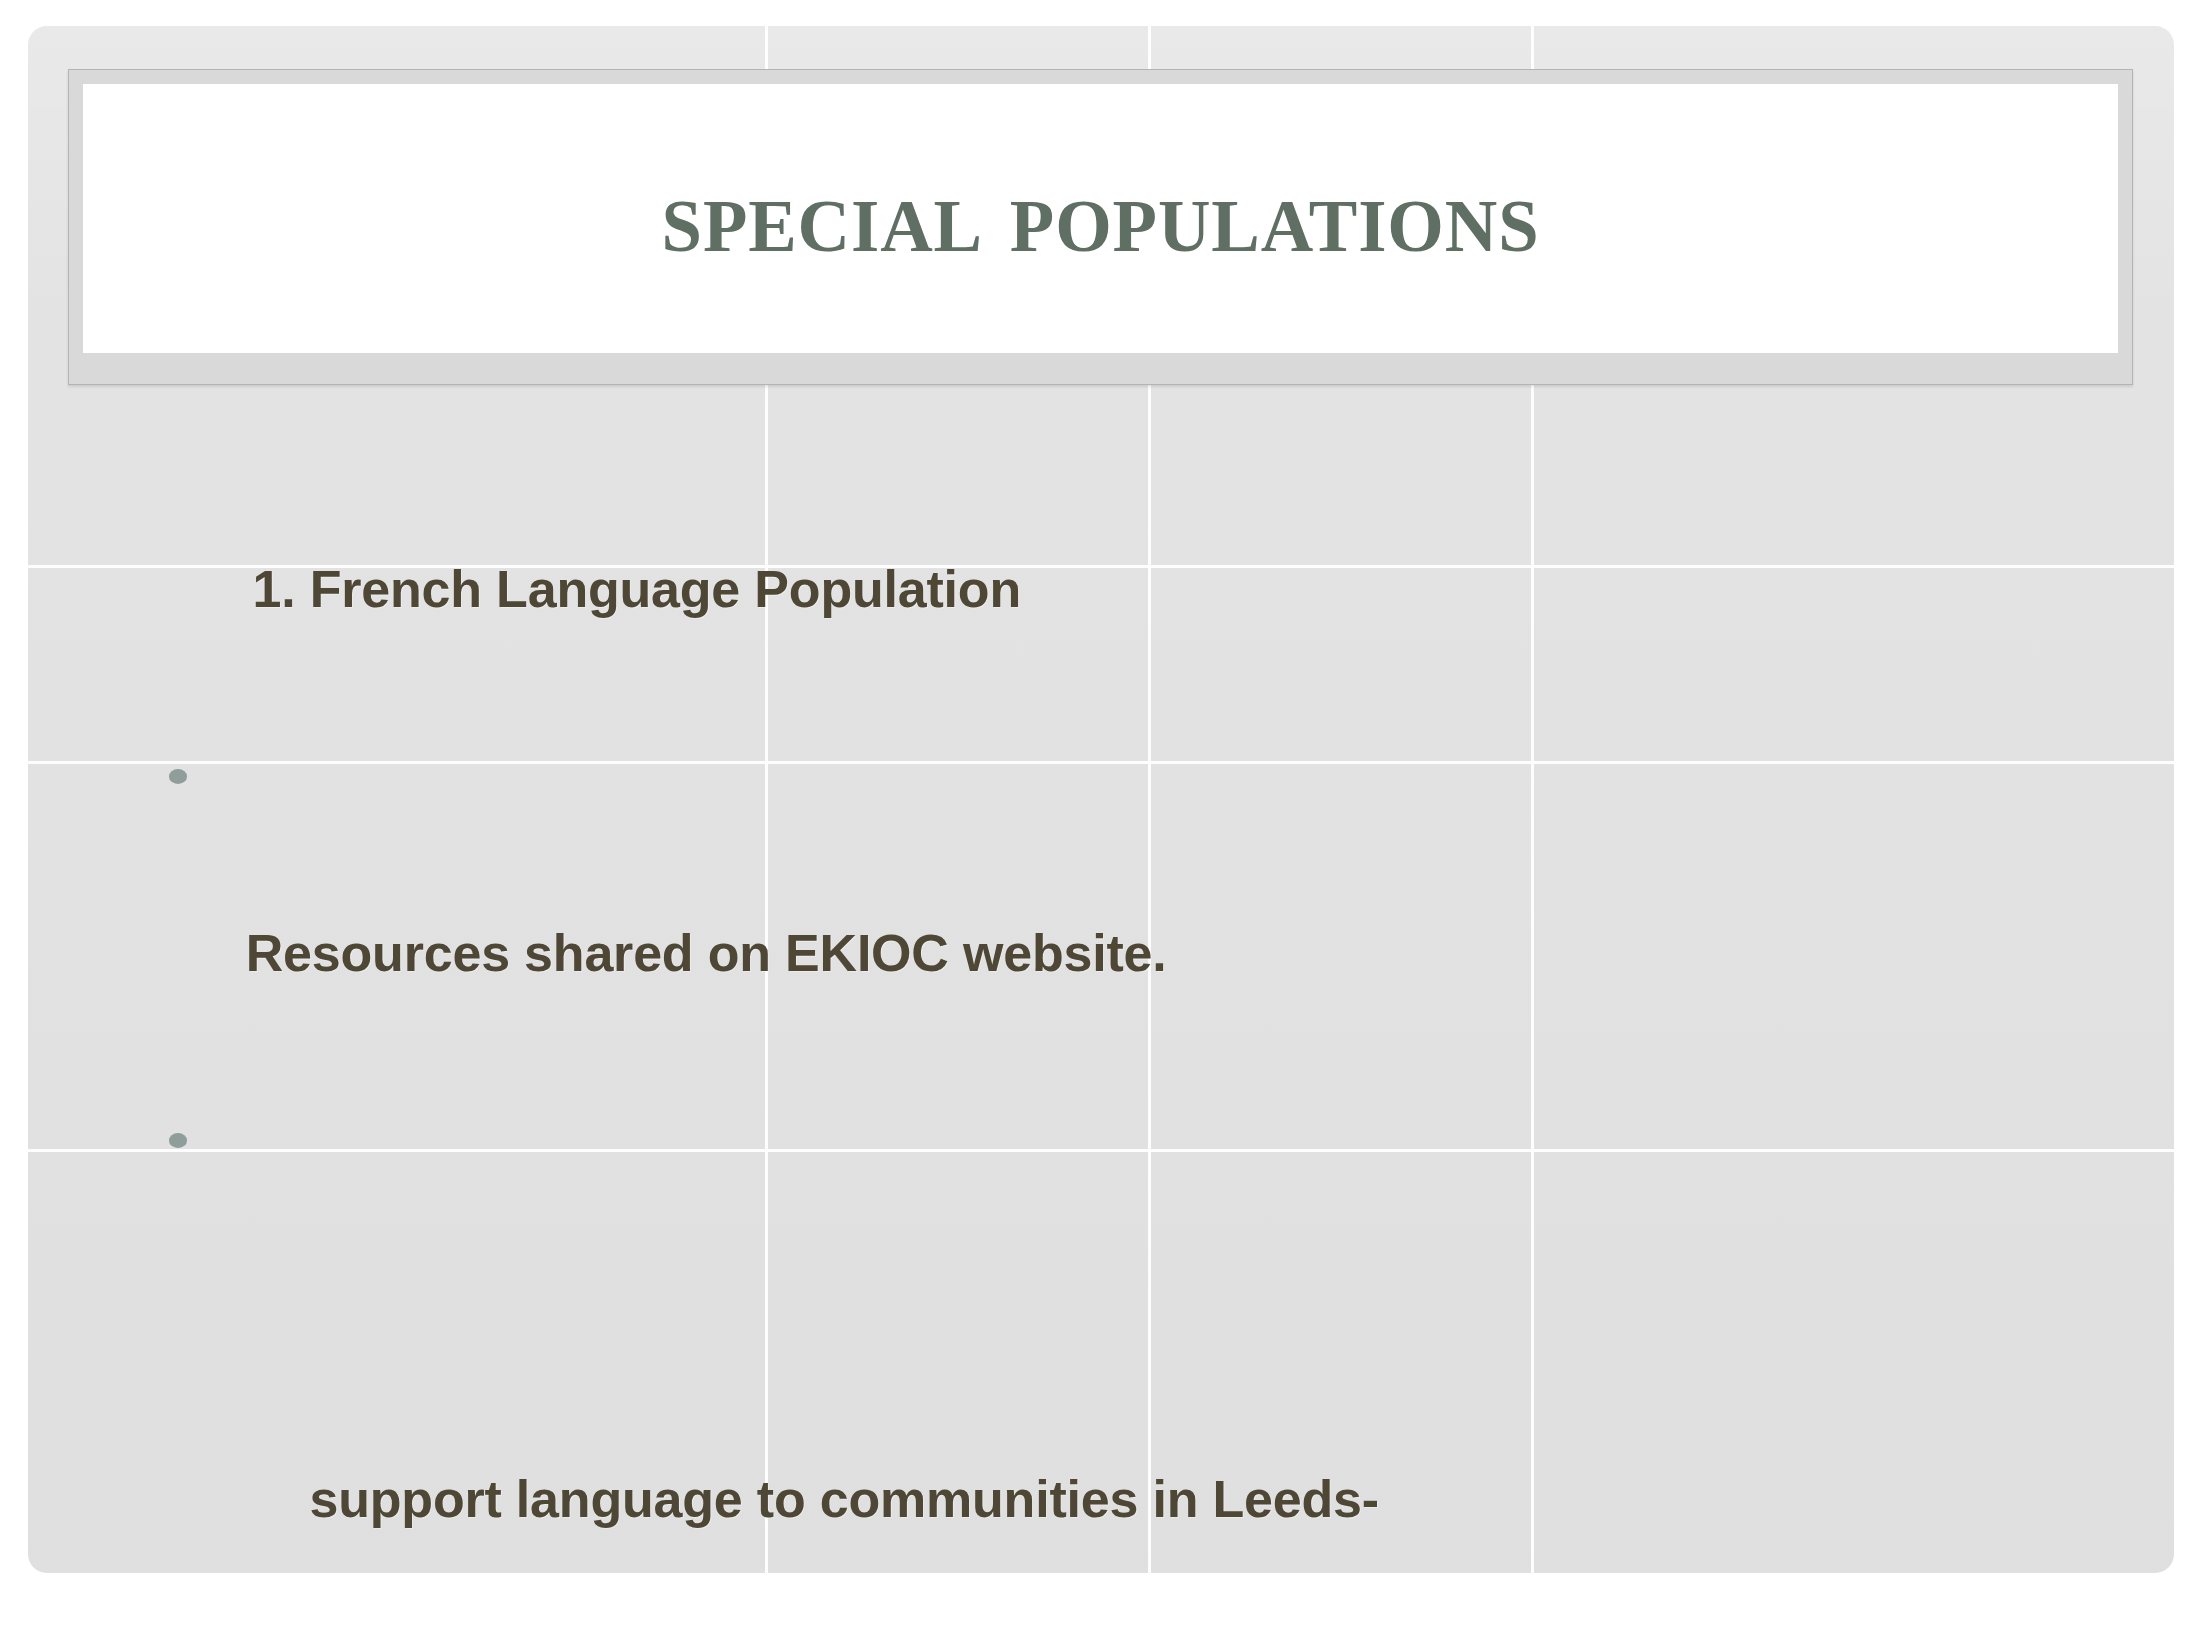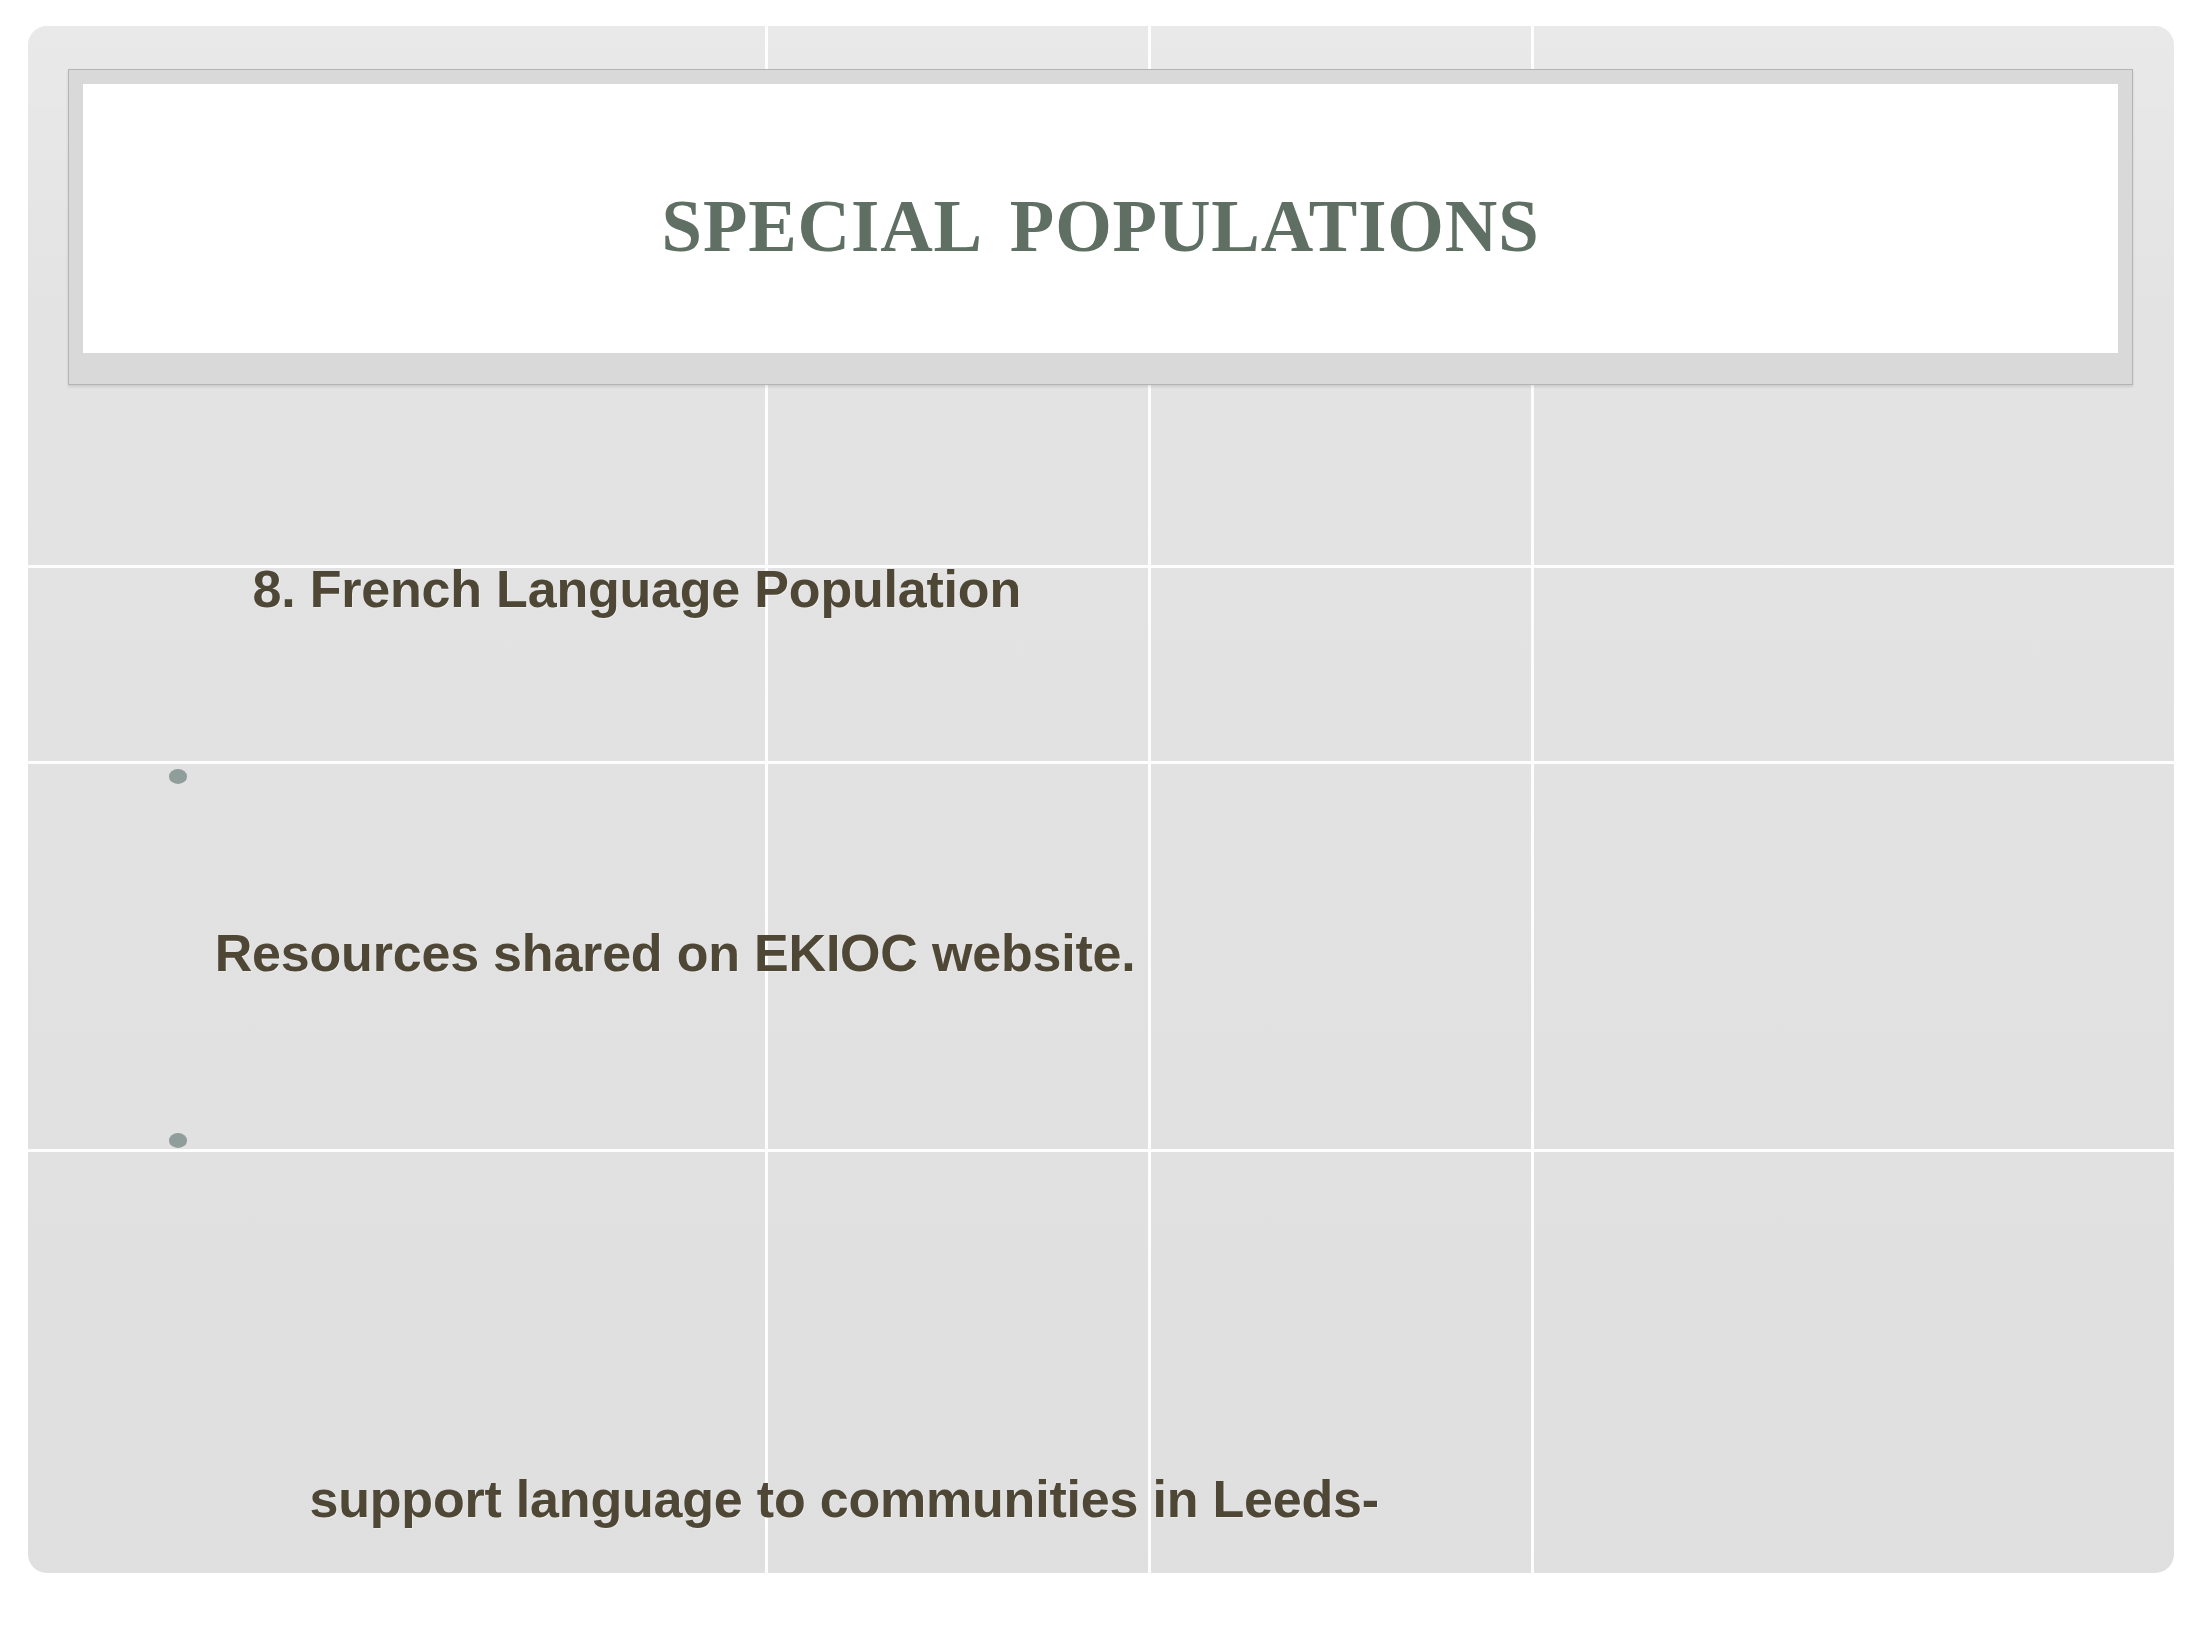--- a/index.html
+++ b/index.html
@@ -100,21 +100,21 @@
     font-weight: 700;
     font-size: 52px;
     line-height: 91px;
     color: #4f4736;
     letter-spacing: -0.2px;
     white-space: pre;
     text-shadow: 0.9px 0.9px 0 rgba(255,255,255,0.35);
   }
 
   .line.heading  { padding-left: 139px; }
-  .line.bulleted { padding-left: 87px; }
+  .line.bulleted { padding-left: 118px; }
   .line.cont     { padding-left: 196px; }
 
   .bullet-dot {
     position: absolute;
     left: 141px;
     top: 43px;
     width: 18px;
     height: 14.6px;
     border-radius: 50%;
     background: #8f9e9a;
@@ -138,21 +138,21 @@
 
   <div class="title-frame">
     <div class="title-inner">
       <div class="title-text"><span class="tt">Special Populations</span></div>
     </div>
   </div>
 
   <div class="body-block">
 
     <div class="line heading">
-      <span class="lbl">8. French Language Population</span>
+      <span class="lbl">1. French Language Population</span>
     </div>
 
     <div class="line bulleted">
       <span class="bullet-dot"></span>
       <span class="lbl"> Resources shared on EKIOC website.</span>
     </div>
 
     <div class="line bulleted">
       <span class="bullet-dot"></span>
     </div>

